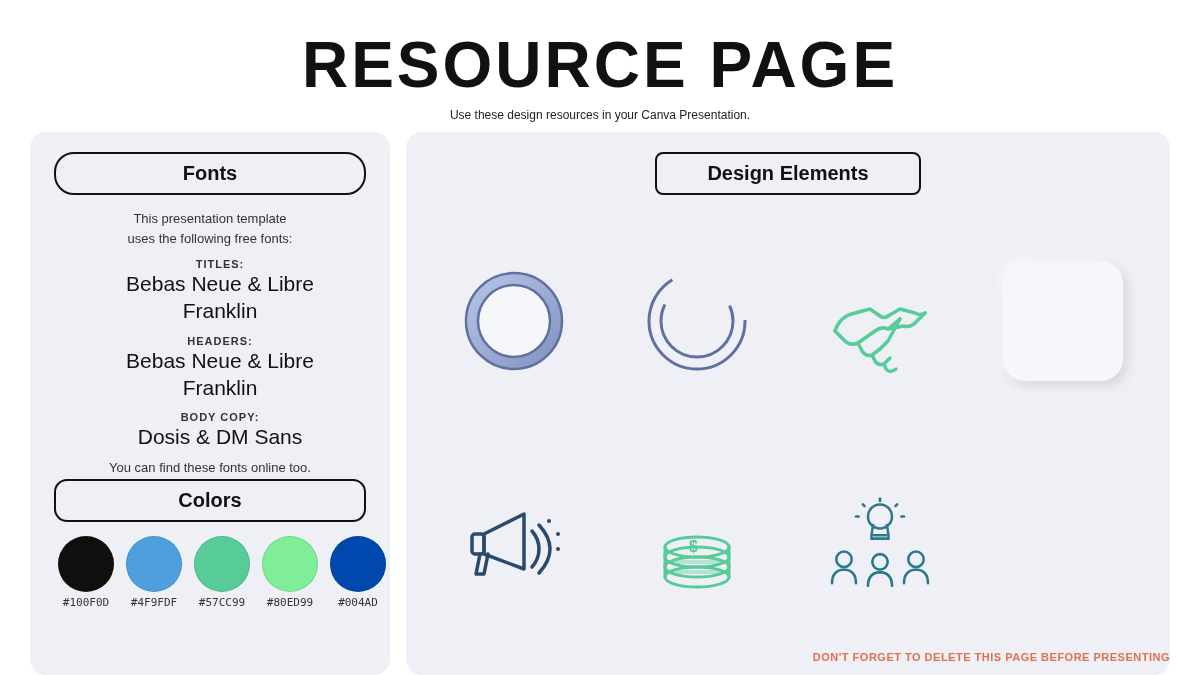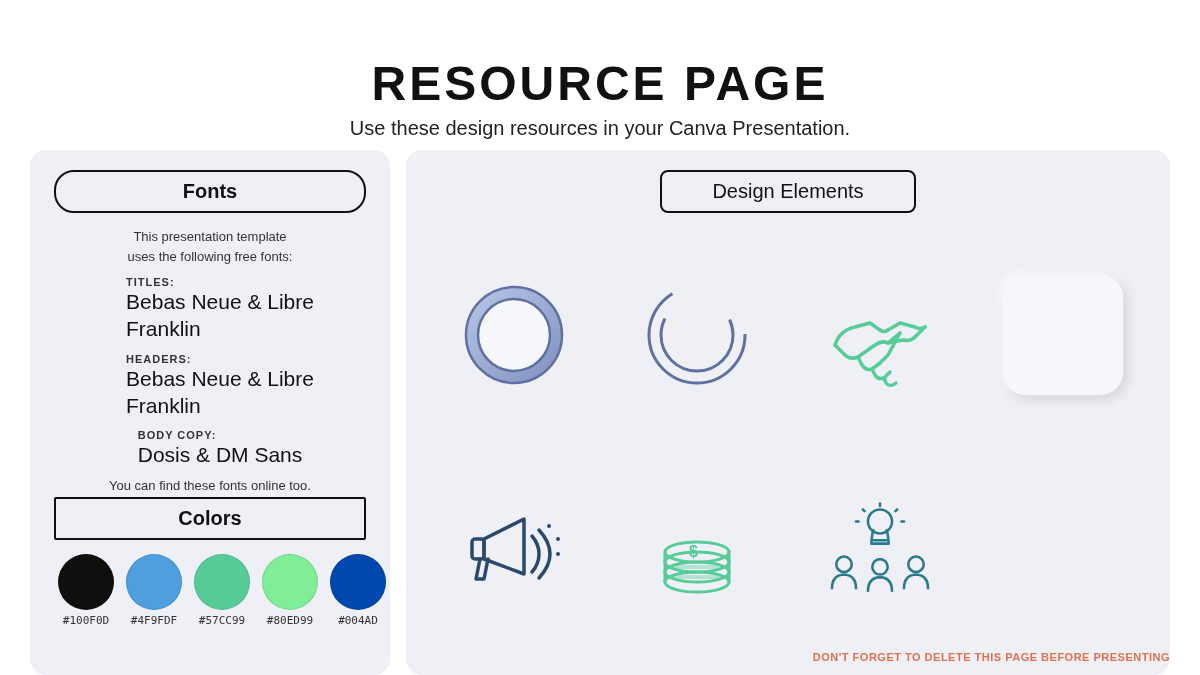--- a/index.html
+++ b/index.html
@@ -14,30 +14,29 @@
       flex-direction: column;
       align-items: center;
     }
 
     .page-header {
       text-align: center;
       padding: 28px 0 10px;
     }
 
     .page-title {
-      font-size: 48px;
+      font-size: 64px;
       font-weight: 900;
       letter-spacing: 3px;
       color: #111;
       font-family: 'Arial Black', Arial, sans-serif;
-      margin-top: 28px;
     }
 
     .page-subtitle {
-      font-size: 20px;
+      font-size: 12px;
       color: #222;
       margin-top: 6px;
       font-weight: 400;
     }
 
     .main-content {
       display: flex;
       gap: 16px;
       padding: 0 30px;
       width: 100%;
@@ -70,20 +69,21 @@
 
     .fonts-description {
       text-align: center;
       font-size: 13px;
       color: #333;
       line-height: 1.5;
       margin-bottom: 10px;
     }
 
     .font-group {
+      text-align: center;
       margin-bottom: 10px;
       margin-left: 20px;
     }
 
     .font-label {
       font-size: 11px;
       font-weight: 700;
       letter-spacing: 1px;
       color: #333;
       text-transform: uppercase;
@@ -98,21 +98,21 @@
 
     .font-note {
       font-size: 13px;
       color: #333;
       text-align: center;
       margin-bottom: 4px;
     }
 
     .colors-label-box {
       border: 2px solid #111;
-      border-radius: 2px;
+      border-radius: 13px;
       padding: 8px 40px;
       text-align: center;
       font-size: 20px;
       font-weight: 700;
       color: #111;
       width: 100%;
       margin-bottom: 14px;
     }
 
     .color-swatches {
@@ -158,21 +158,21 @@
       display: flex;
       flex-direction: column;
       align-items: center;
     }
 
     .design-elements-label {
       border: 2px solid #111;
       border-radius: 8px;
       padding: 8px 50px;
       font-size: 20px;
-      font-weight: 400;
+      font-weight: 700;
       color: #111;
       margin-bottom: 20px;
     }
 
     .icons-grid {
       display: grid;
       grid-template-columns: repeat(4, 1fr);
       grid-template-rows: repeat(2, 1fr);
       gap: 16px;
       width: 100%;

